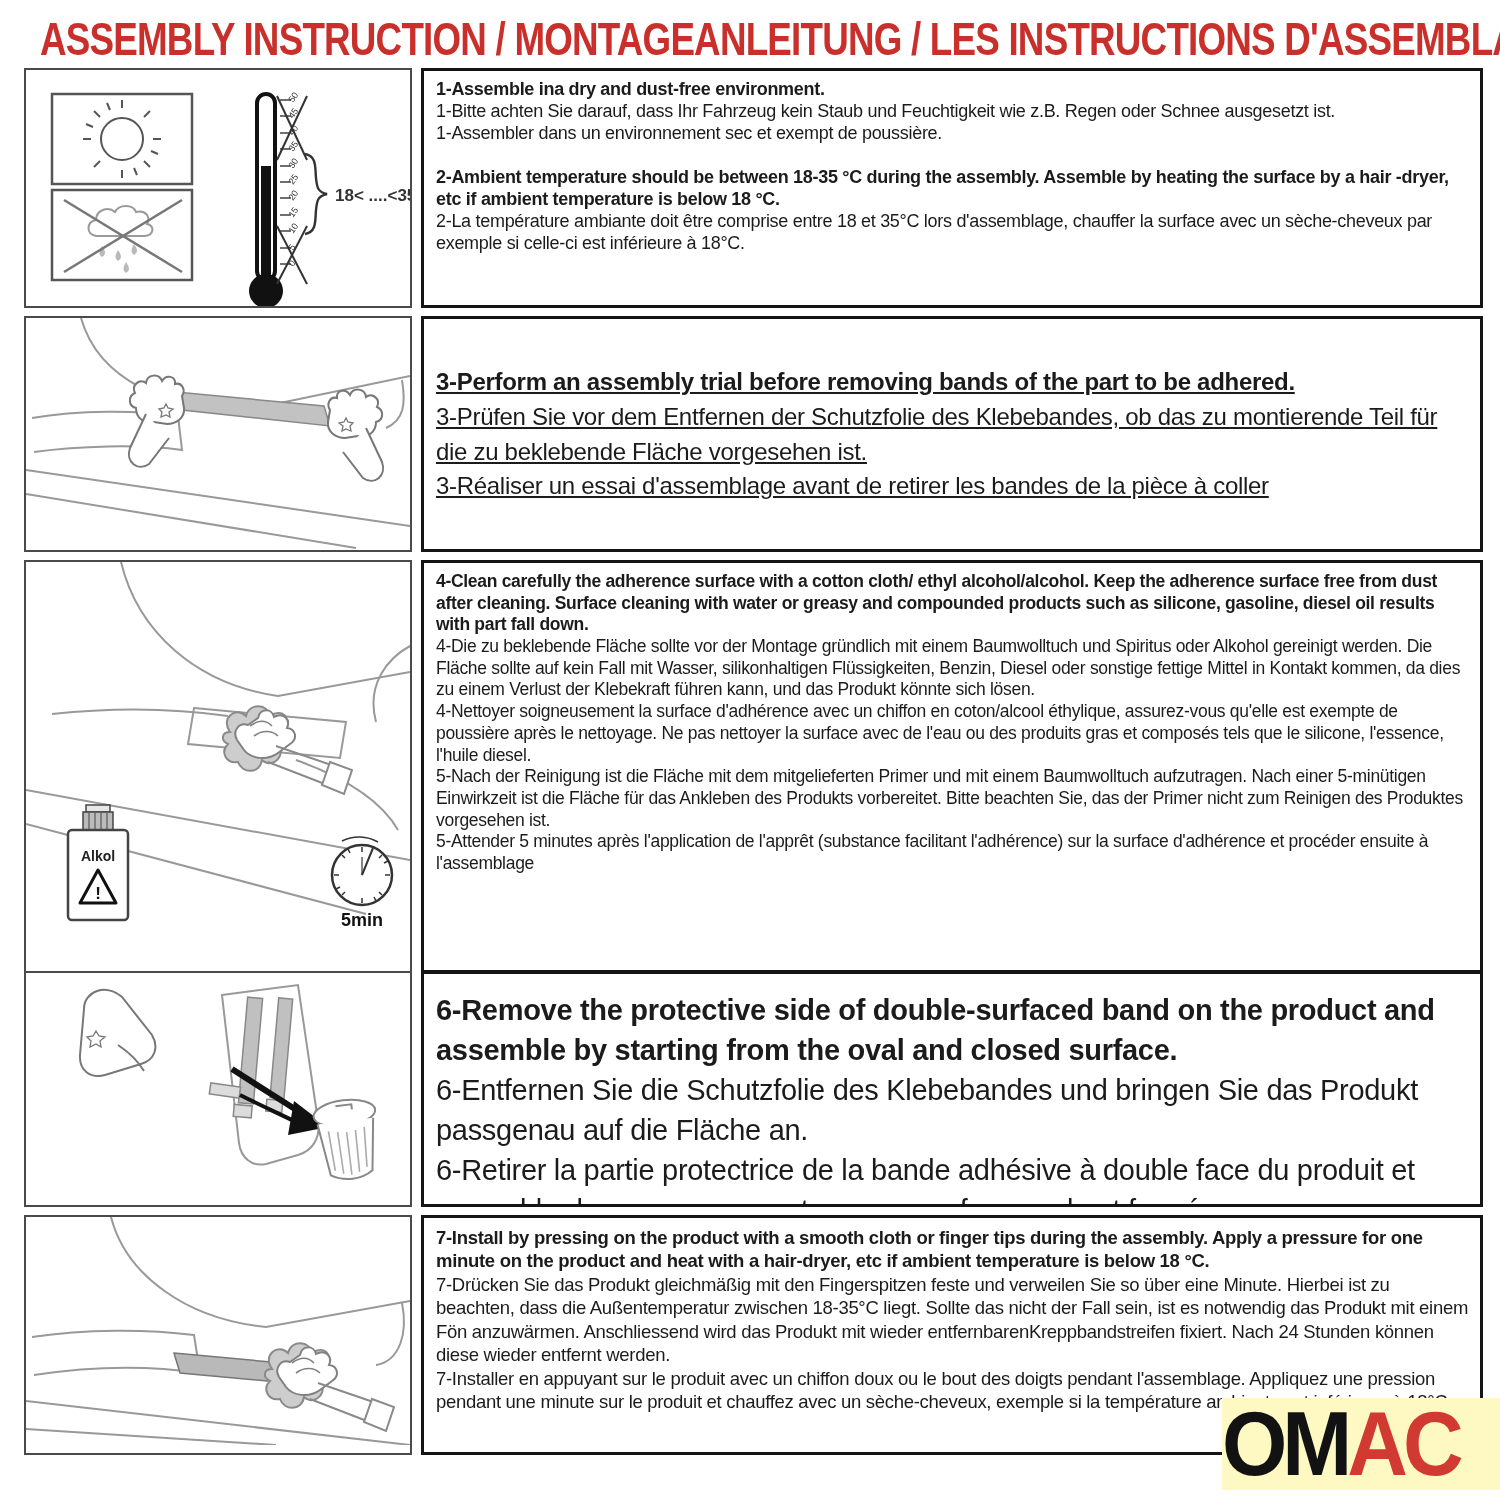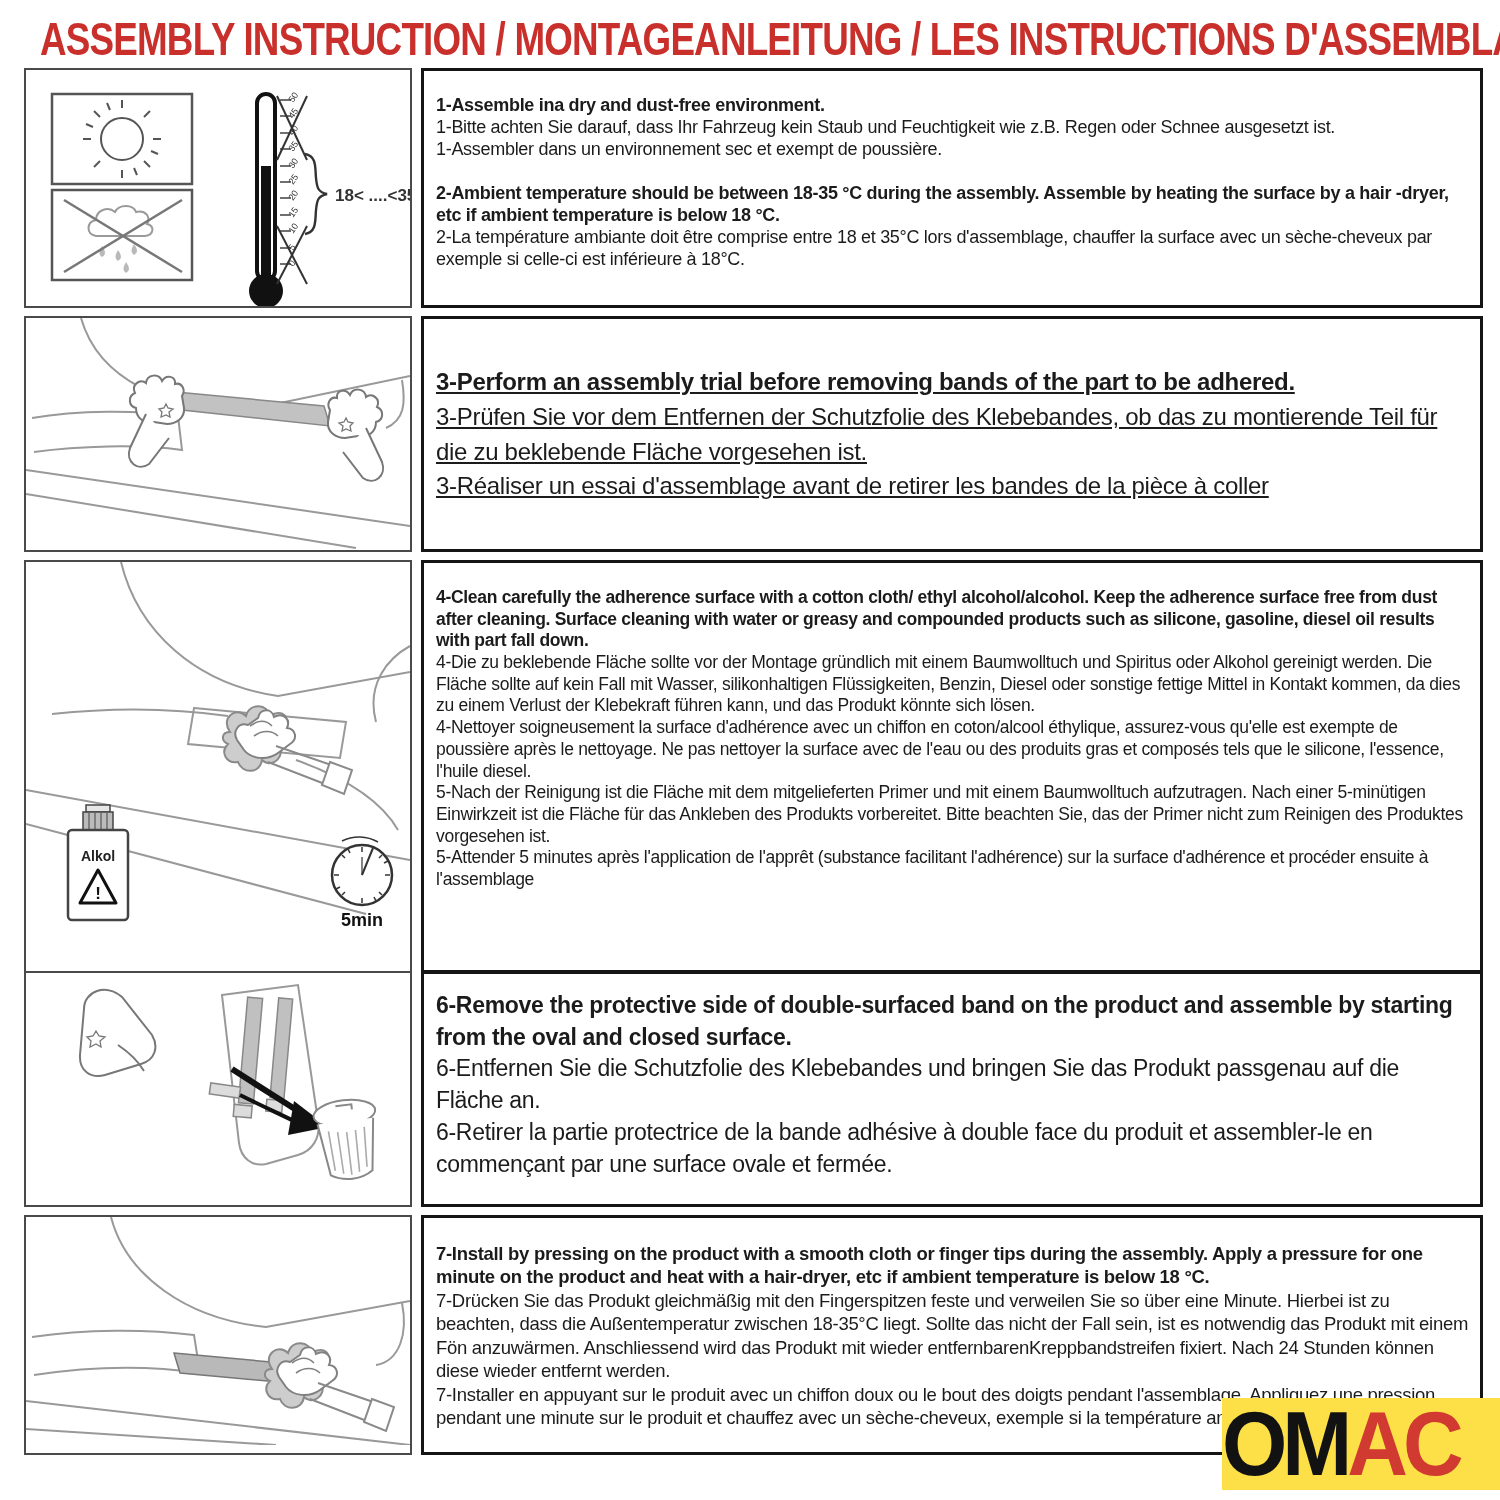--- a/index.html
+++ b/index.html
@@ -16,30 +16,30 @@
   .r1{top:68px;height:240px;}
   .r2{top:316px;height:236px;}
   .r3{top:560px;height:413px;}
   .r4{top:971px;height:236px;}
   .r5{top:1215px;height:240px;}
   p{margin:0;}
   .b{font-weight:700;}
   .f18{font-size:18px;line-height:1.22;}
   .f17{font-size:17.5px;line-height:1.24;}
   .f24{font-size:24px;line-height:1.45;}
-  .f23{font-size:23px;line-height:1.38;}
+  .f23{font-size:29px;line-height:1.38;}
   .f185{font-size:18.5px;line-height:1.27;}
   .gap{margin-top:22px;}
   .gap17{margin-top:21px;}
   .pt46{padding-top:46px;text-decoration:underline;}
   .pt16{padding-top:16px;}
-  .pt8{padding-top:24px;}
+  .pt8{padding-top:8px;}
   svg{display:block;}
   
-  .logo{left:1222px;top:1398px;width:278px;height:92px;background:#fde047;
+  .logo{left:1222px;top:1398px;width:278px;height:92px;background:#fef9c3;
         display:flex;align-items:center;justify-content:flex-start;}
   .logo-text{font-size:84px;font-weight:700;letter-spacing:-5px;line-height:1;
         transform:scaleY(1.08);white-space:nowrap;}
   .logo-black{color:#121212;}
   .logo-red{color:#d13a30;}
 </style>
 </head>
 <body>
 
 <h1 class="abs page-title" style="color:#c9302c;margin:0;">ASSEMBLY INSTRUCTION / MONTAGEANLEITUNG / LES INSTRUCTIONS D'ASSEMBLAGE</h1>

